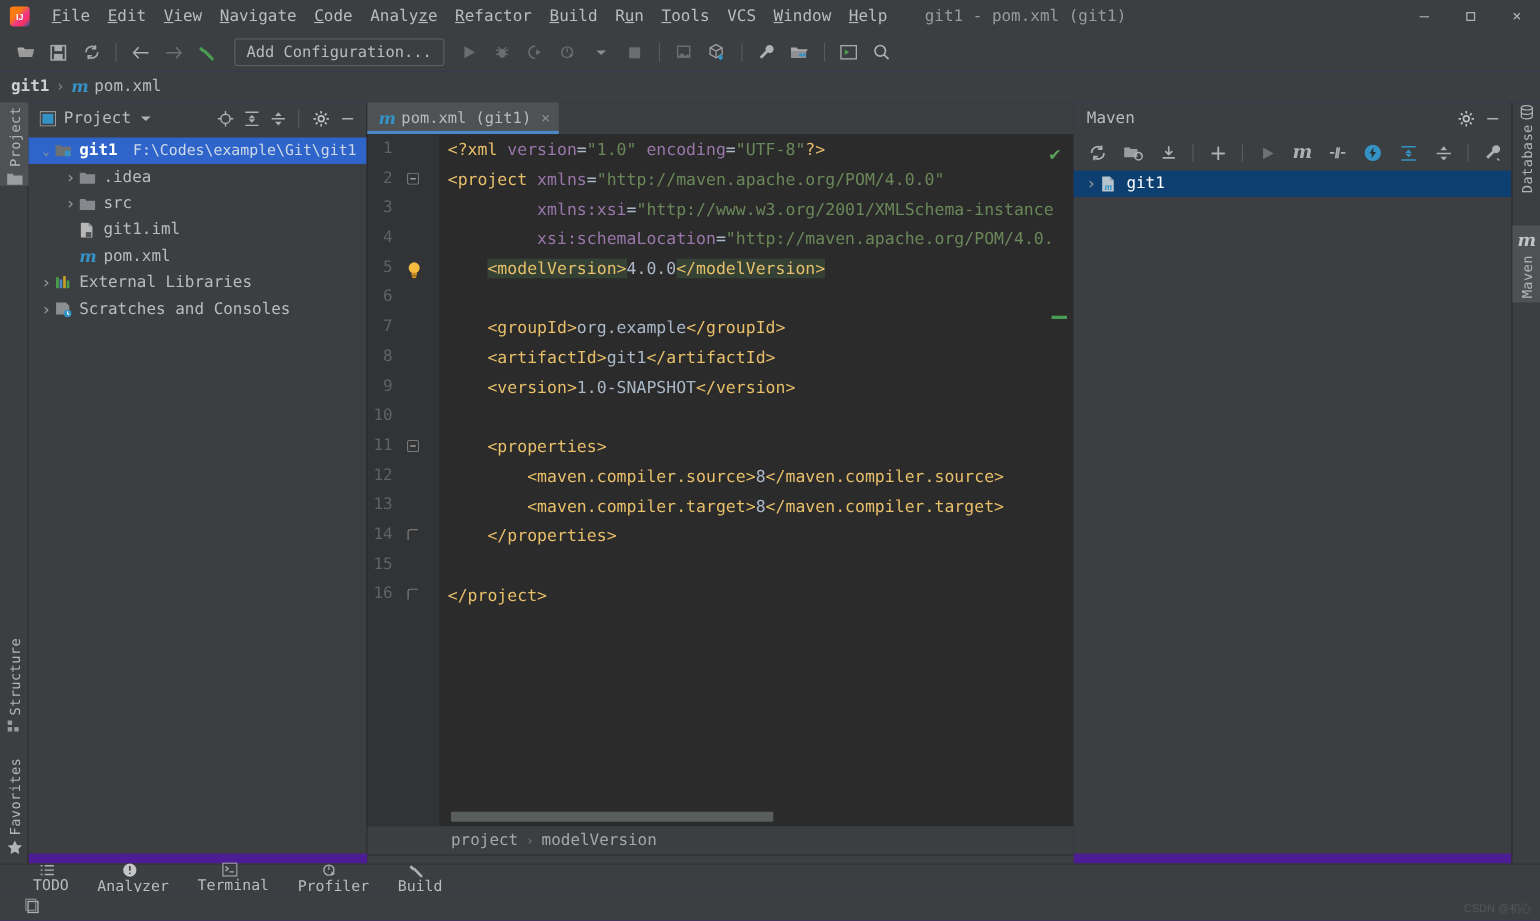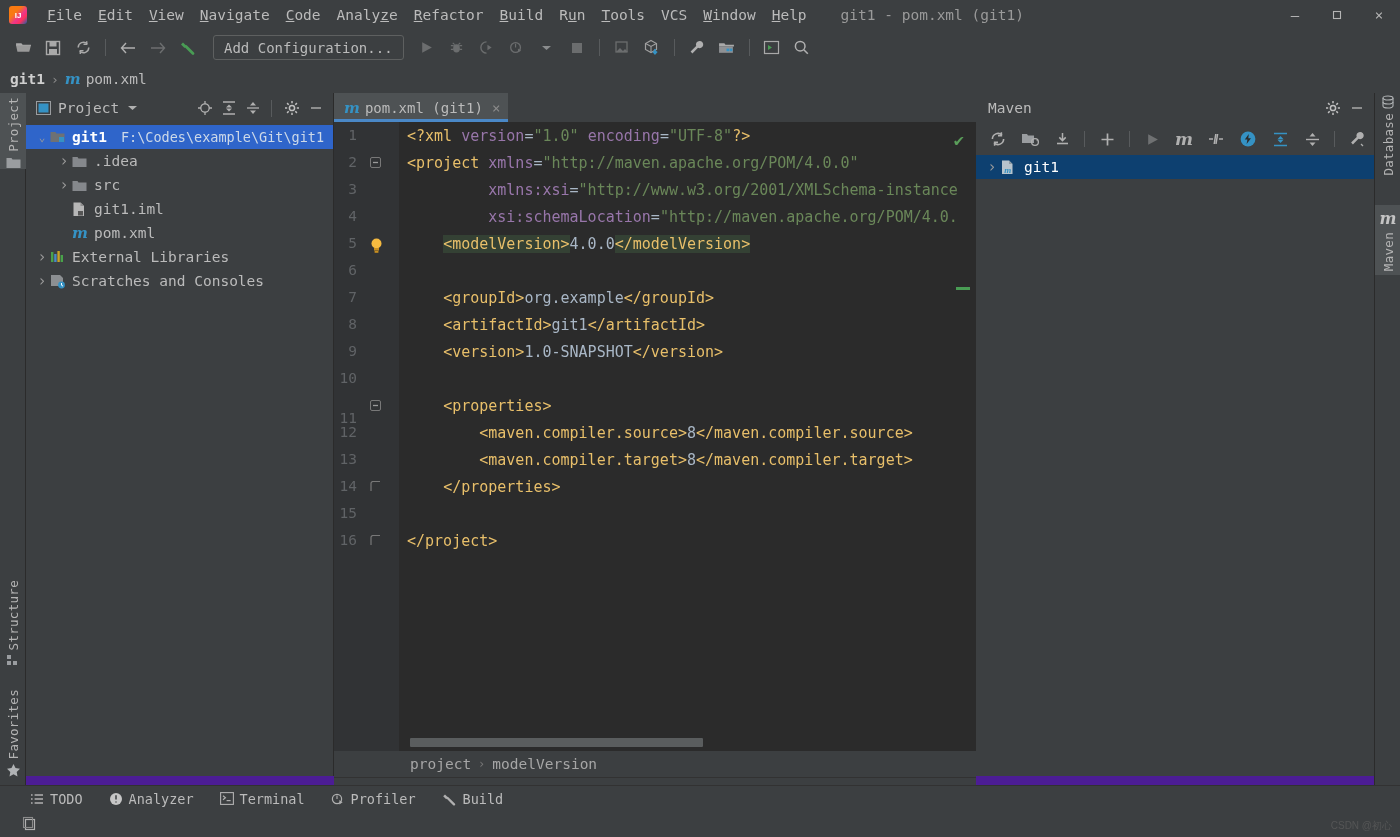--- a/index.html
+++ b/index.html
@@ -186,21 +186,21 @@
     background: #3c3f41; border-left: 1px solid #2b2b2b;
   }
 
   
   .bottombar {
     position: absolute; left: 0; bottom: 26px; width: 1400px; height: 26px;
     background: #3c3f41; display: flex; align-items: center; padding-left: 30px;
     border-top: 1px solid #323232;
   }
   .bb-item { display: flex; align-items: center; color: #bbbbbb; font-size: 13.5px;
-             margin-right: 26px; cursor: default; }
+             margin-right: 26px; cursor: default; flex-direction: column; }
   .bb-item .bi { margin-right: 6px; display: inline-flex; }
   .statusbar {
     position: absolute; left: 0; bottom: 0; width: 1400px; height: 26px;
     background: #3c3f41; display: flex; align-items: center; padding: 0 8px;
   }
   .sb-right { margin-left: auto; display: flex; align-items: center; }
   .sb-item { color: #b0b0b0; font-size: 13.5px; margin: 0 9px; cursor: default; white-space: nowrap; }
   .sb-item.dim { color: #888888; }
   .eventlog {
     position: absolute; right: 18px; bottom: 30px; display: flex; align-items: center;
@@ -546,21 +546,21 @@
               <circle cx="7.5" cy="6.5" r="5" fill="#f5ba40"></circle>
               <rect x="5" y="11" width="5" height="2.6" fill="#c98f20"></rect>
               <rect x="5.6" y="14" width="3.8" height="1.8" fill="#c98f20"></rect>
             </svg>
           </div>
           <div class="ln" style="top: 140px;">6</div>
           <div class="ln" style="top: 167px;">7</div>
           <div class="ln" style="top: 194px;">8</div>
           <div class="ln" style="top: 221px;">9</div>
           <div class="ln" style="top: 248px;">10</div>
-          <div class="ln" style="top: 288px;">11</div>
+          <div class="ln" style="top: 275px;">11</div>
           <div class="fold" style="top: 278px;">
             <svg width="11" height="11" viewBox="0 0 11 11">
               <rect x="0.5" y="0.5" width="10" height="10" rx="1.5" fill="none" stroke="#787878"></rect>
               <path d="M3 5.5h5" stroke="#9a9a9a" stroke-width="1.3"></path>
             </svg>
           </div>
           <div class="ln" style="top: 302px;">12</div>
           <div class="ln" style="top: 329px;">13</div>
           <div class="ln" style="top: 356px;">14</div>
           <div class="fold" style="top: 359px;">

